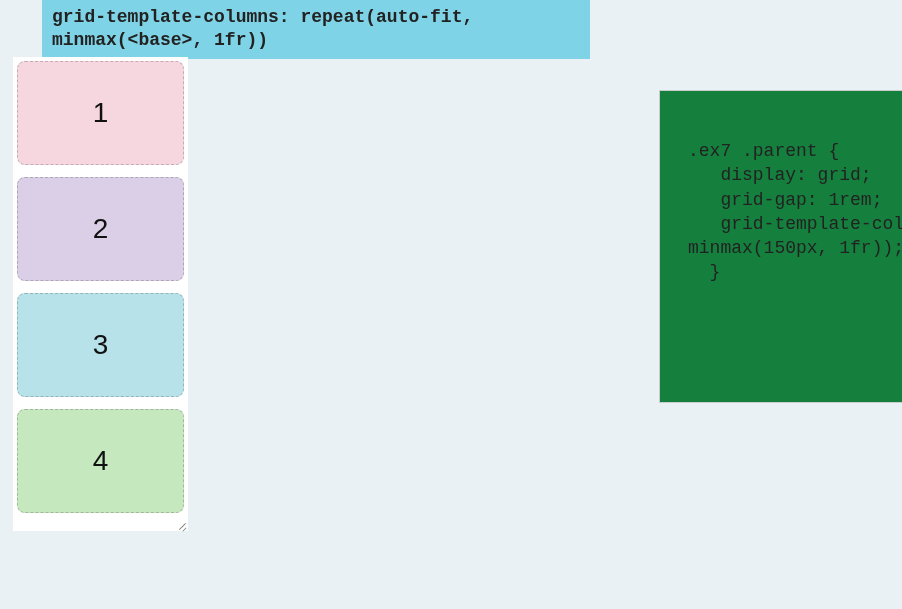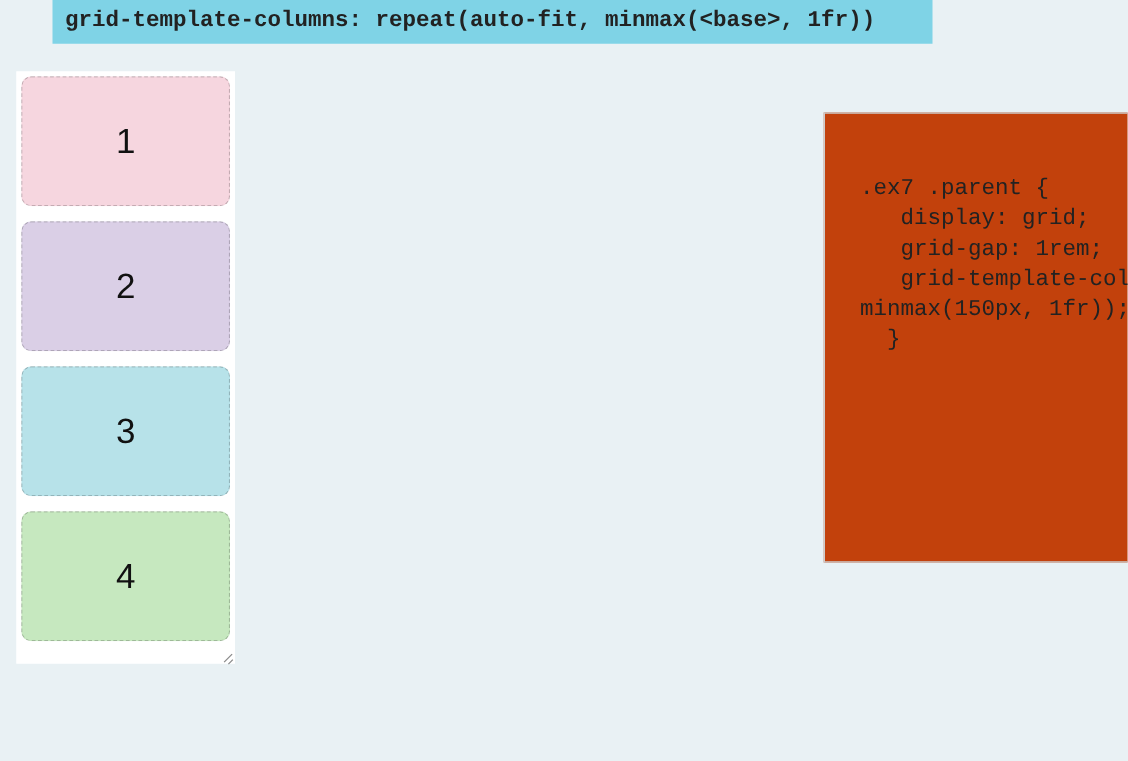--- a/index.html
+++ b/index.html
@@ -16,21 +16,21 @@
     }
     .header-code {
       background: #7fd3e6;
       padding: 6px 10px 6px 10px;
       font-family: "Courier New", monospace;
       font-size: 18px;
       font-weight: bold;
       color: #222;
       margin-left: 42px;
       margin-right: 0;
-      width: 704px;
+      width: 548px;
       line-height: 1.3;
     }
     .demo-wrapper {
       position: absolute;
       left: 13px;
       top: 57px;
       width: 175px;
       height: 474px;
       background: #fff;
       padding: 4px 4px;
@@ -78,22 +78,22 @@
       bottom: 1px;
       width: 5px;
       height: 1px;
       transform: rotate(-45deg);
     }
     .code-panel {
       position: absolute;
       right: 0;
       top: 90px;
       width: 243px;
-      height: 360px;
-      background: #c2410c;
+      height: 313px;
+      background: #15803d;
       border: 1px solid #ccc;
       border-right: none;
       padding: 48px 16px 0 28px;
       overflow: hidden;
     }
     .code-panel pre {
       font-family: "Courier New", monospace;
       font-size: 18px;
       line-height: 1.35;
       color: #222;

